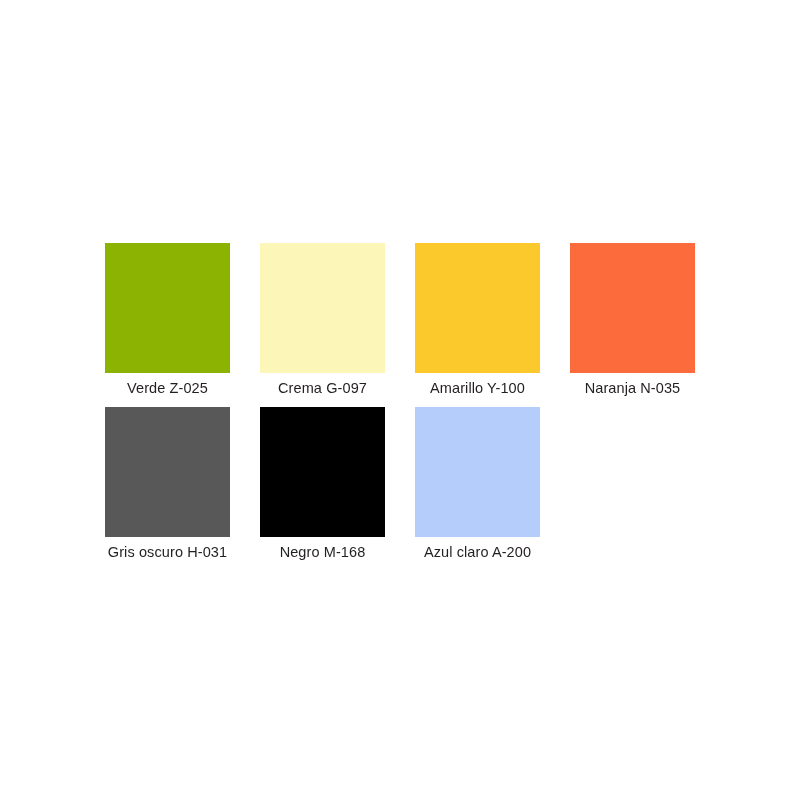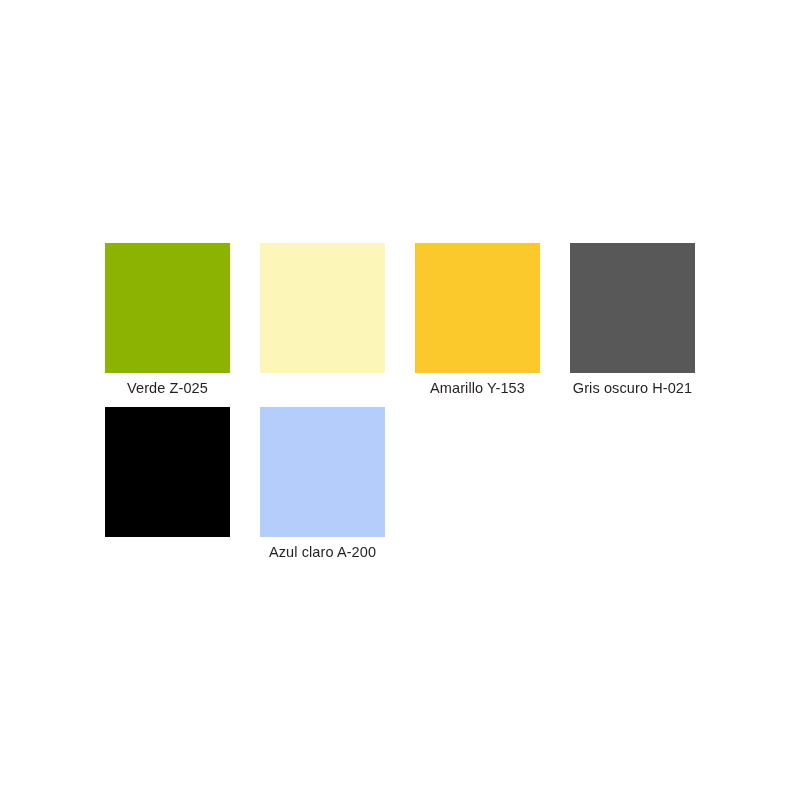--- a/index.html
+++ b/index.html
@@ -66,36 +66,42 @@
 <div id="swatch-chart">
   <div class="swatch-grid">
 
     <div class="swatch-cell">
       <span class="swatch-chip" style="background-color: rgb(140, 179, 2);"></span>
       <span class="swatch-label">Verde Z-025</span>
     </div>
 
     <div class="swatch-cell">
       <span class="swatch-chip" style="background-color: rgb(252, 246, 184);"></span>
+      <span class="swatch-label">Crema G-097</span>
     </div>
 
     <div class="swatch-cell">
       <span class="swatch-chip" style="background-color: rgb(252, 201, 44);"></span>
-      <span class="swatch-label">Amarillo Y-153</span>
+      <span class="swatch-label">Amarillo Y-100</span>
     </div>
 
+    <div class="swatch-cell">
+      <span class="swatch-chip" style="background-color: rgb(251, 107, 59);"></span>
+      <span class="swatch-label">Naranja N-035</span>
+    </div>
 
 
     <div class="swatch-cell">
       <span class="swatch-chip" style="background-color: rgb(88, 88, 88);"></span>
-      <span class="swatch-label">Gris oscuro H-021</span>
+      <span class="swatch-label">Gris oscuro H-031</span>
     </div>
 
     <div class="swatch-cell">
       <span class="swatch-chip" style="background-color: rgb(0, 0, 0);"></span>
+      <span class="swatch-label">Negro M-168</span>
     </div>
 
     <div class="swatch-cell">
       <span class="swatch-chip" style="background-color: rgb(181, 205, 251);"></span>
       <span class="swatch-label">Azul claro A-200</span>
     </div>
 
   </div>
 </div>
 

